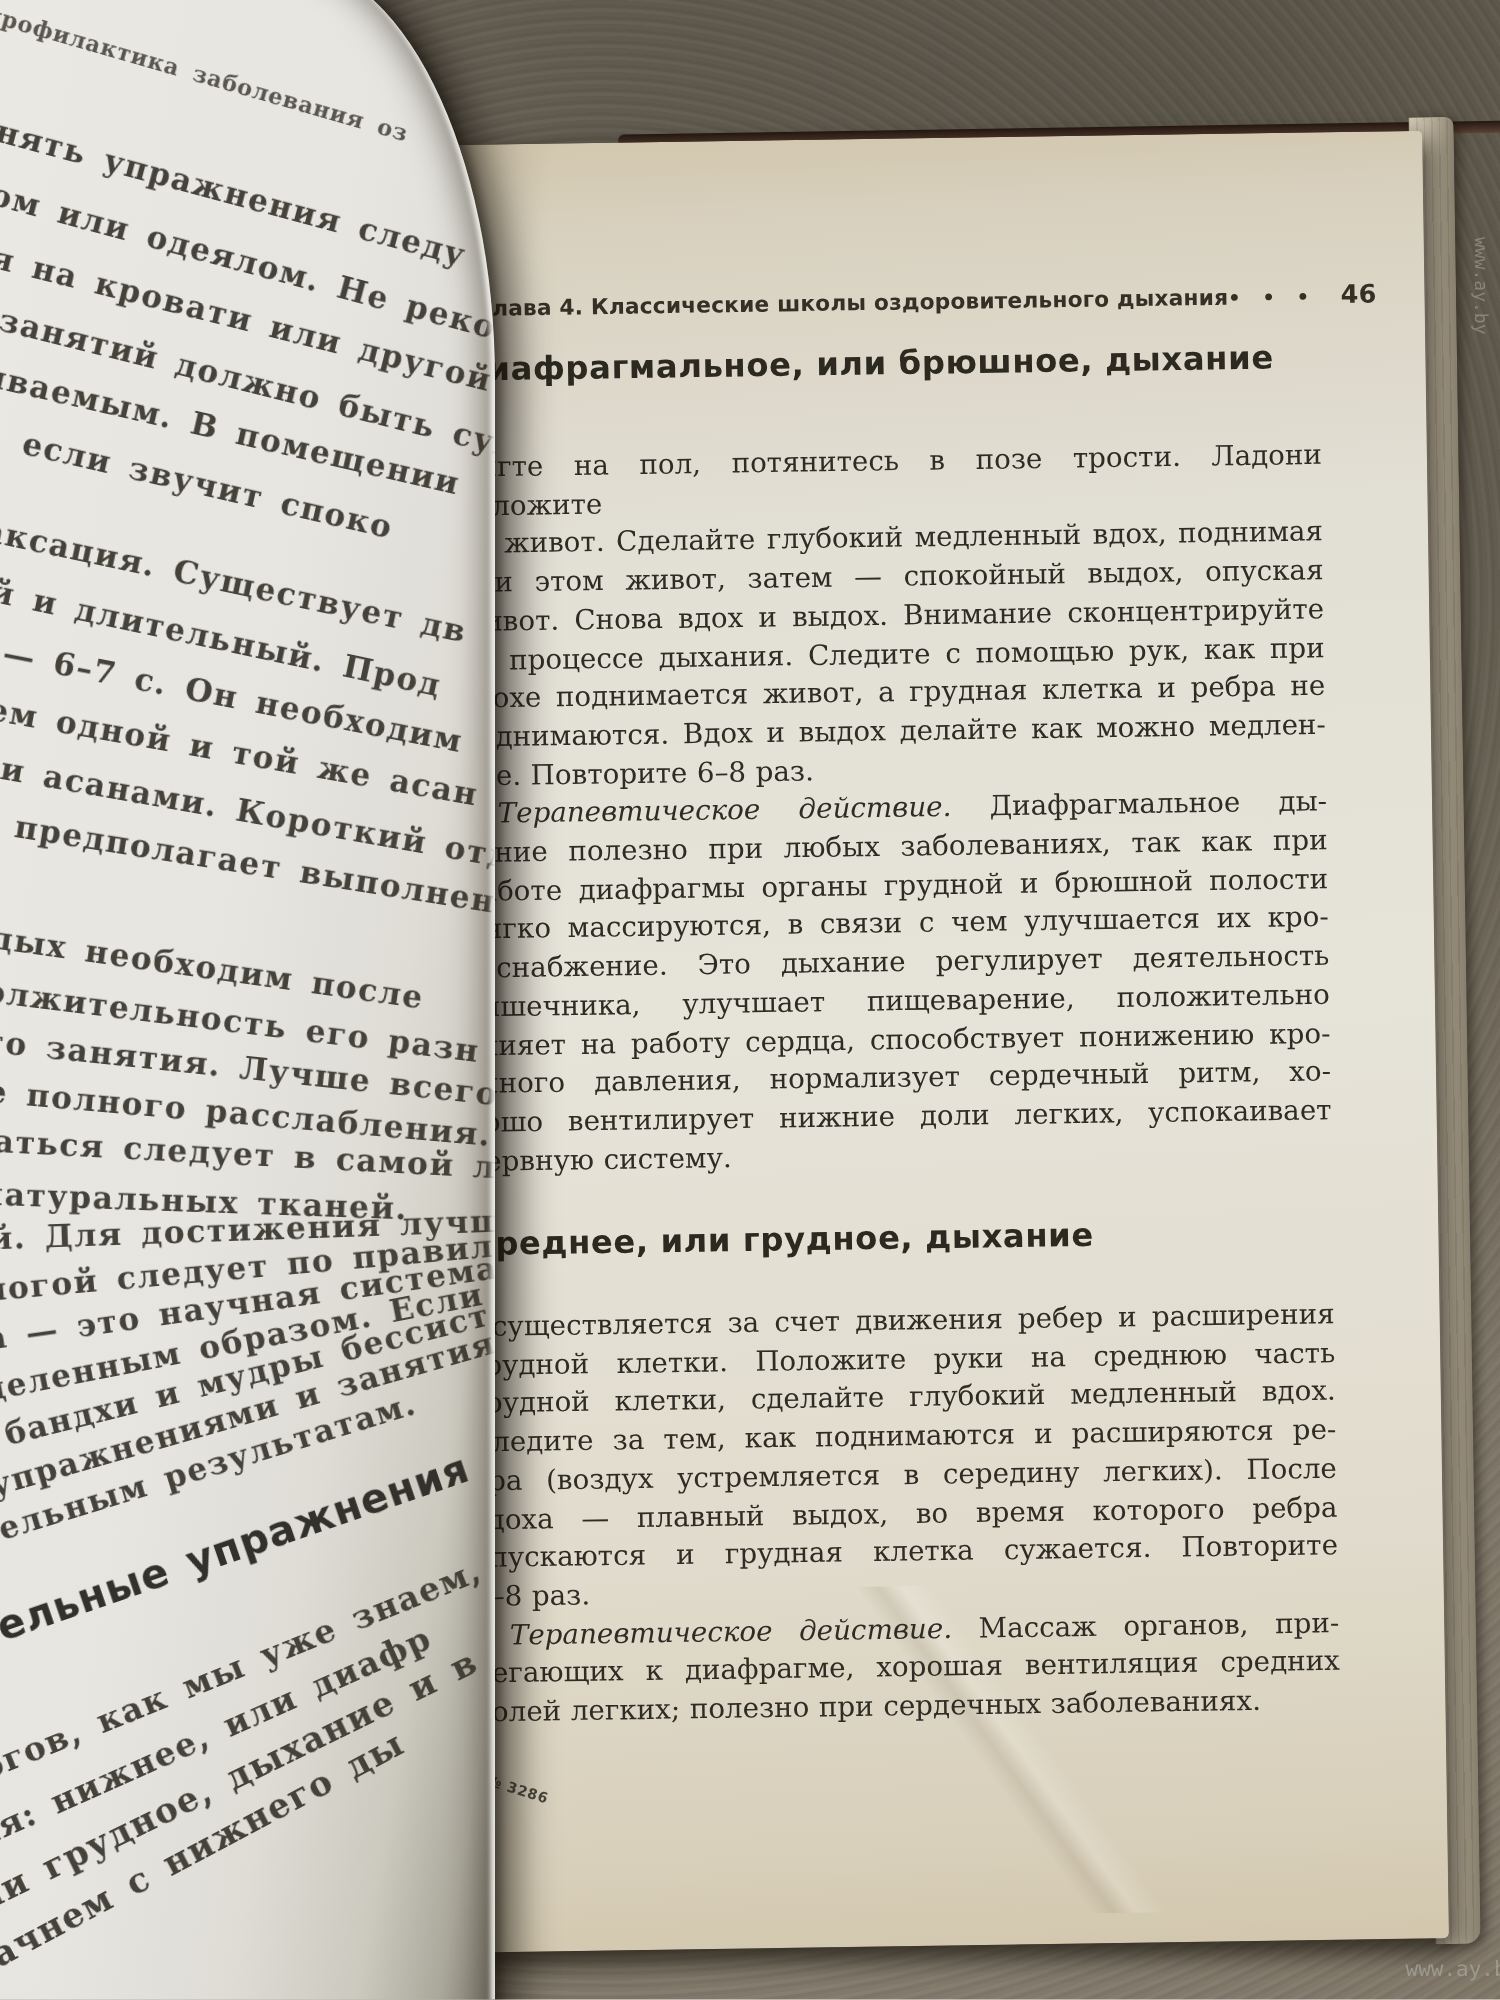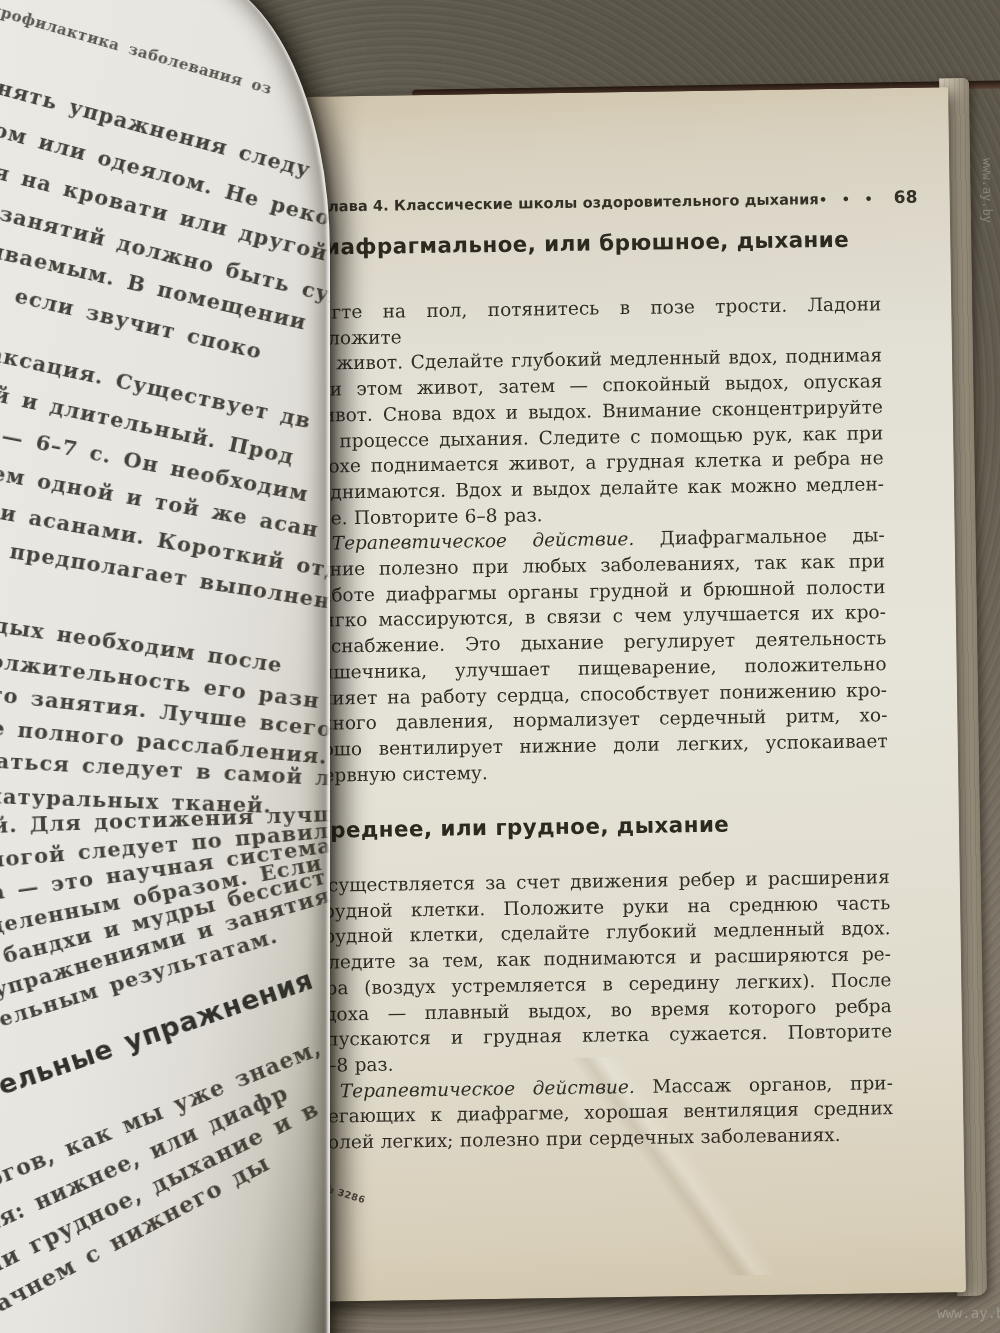--- a/index.html
+++ b/index.html
@@ -118,21 +118,21 @@
   <div class="cover-edge"></div>
   <div class="page-stack"></div>
 
   <div class="right-page">
     <div class="crease"></div>
     <div class="rp-content">
 
       <div class="runhead">
         <span>Глава 4. Классические школы оздоровительного дыхания</span>
         <span class="dots">•  •  •</span>
-        <span class="pagenum">68</span>
+        <span class="pagenum">46</span>
       </div>
 
       <div class="h-section h1">Диафрагмальное, или брюшное, дыхание</div>
 
       <div class="flow flow1">
         <div class="para">
             <div class="line">Лягте на пол, потянитесь в позе трости. Ладони положите</div>
             <div class="line">на живот. Сделайте глубокий медленный вдох, поднимая</div>
             <div class="line">при этом живот, затем — спокойный выдох, опуская</div>
             <div class="line">живот. Снова вдох и выдох. Внимание сконцентрируйте</div>

